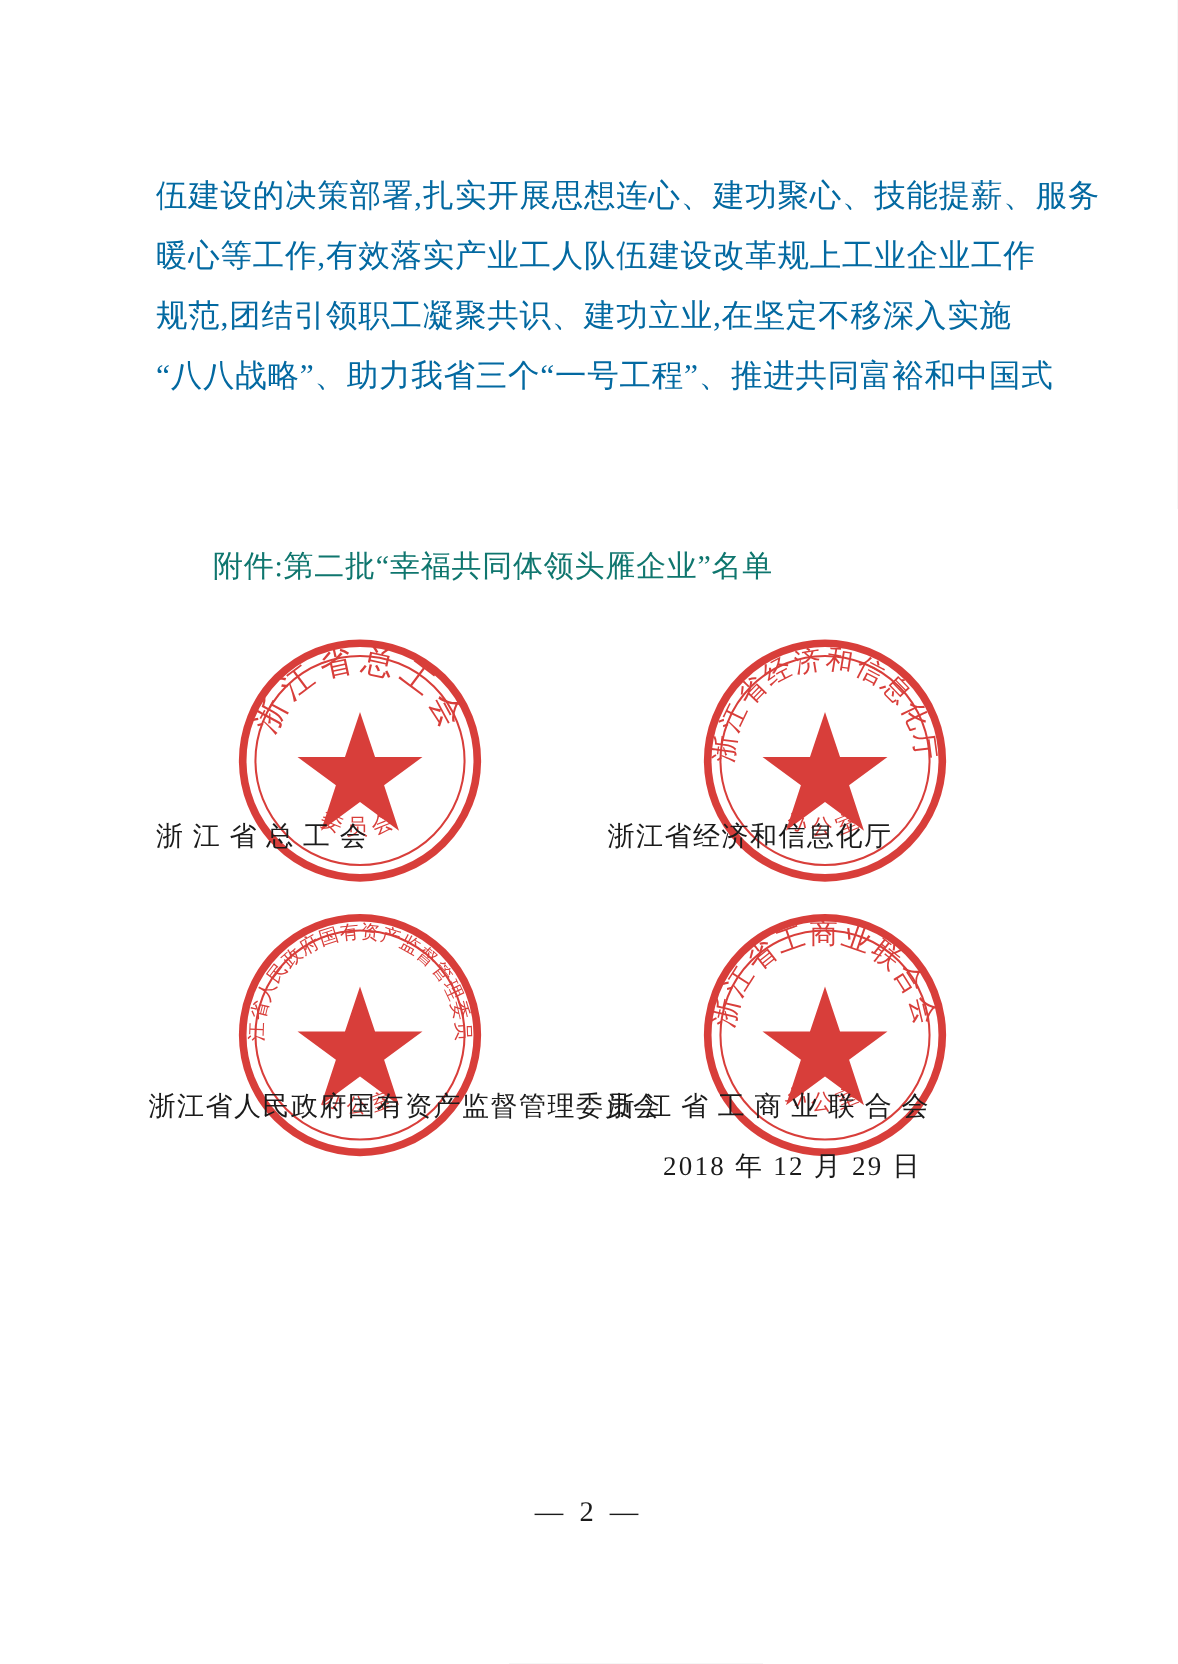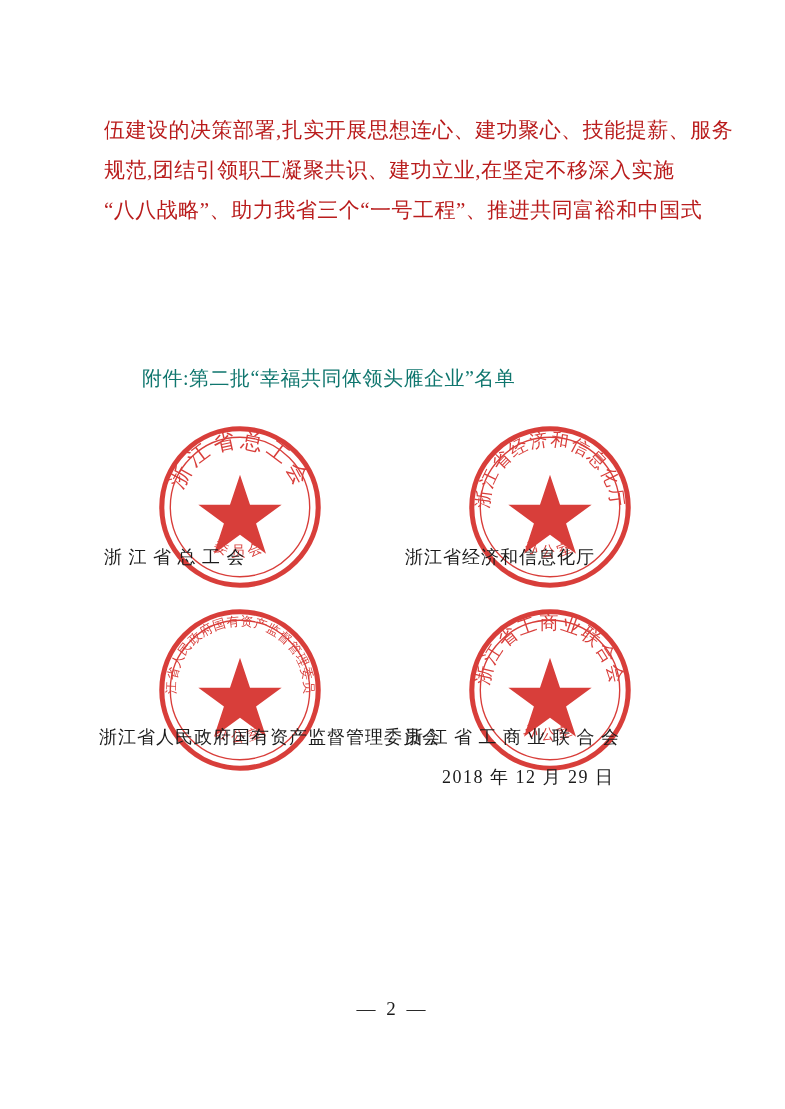--- a/index.html
+++ b/index.html
@@ -23,21 +23,21 @@
     position: absolute;
     left: 104px;
     top: 110px;
     width: 600px;
   }
   .body-line {
     font-size: 21px;
     line-height: 40px;
     letter-spacing: 0.5px;
     white-space: nowrap;
-    color: #b91c1c;
+    color: #0369a1;
   }
 
   
   .attachment {
     position: absolute;
     left: 142px;
     top: 362px;
     font-size: 20px;
     line-height: 32px;
     letter-spacing: 0.5px;
@@ -93,20 +93,21 @@
     font-family: "Liberation Serif", "DejaVu Serif", serif;
   }
 </style>
 </head>
 <body>
 
 <div class="page">
 
   <div class="body-block">
     <div class="body-line">伍建设的决策部署,扎实开展思想连心、建功聚心、技能提薪、服务</div>
+    <div class="body-line">暖心等工作,有效落实产业工人队伍建设改革规上工业企业工作</div>
     <div class="body-line">规范,团结引领职工凝聚共识、建功立业,在坚定不移深入实施</div>
     <div class="body-line">“八八战略”、助力我省三个“一号工程”、推进共同富裕和中国式</div>
   </div>
 
   <div class="attachment">附件:第二批“幸福共同体领头雁企业”名单</div>
 
   <div class="sig-area">
 
     <div class="seal" style="left:65px; top:2px;">
       <svg viewBox="0 0 200 200" xmlns="http://www.w3.org/2000/svg">

